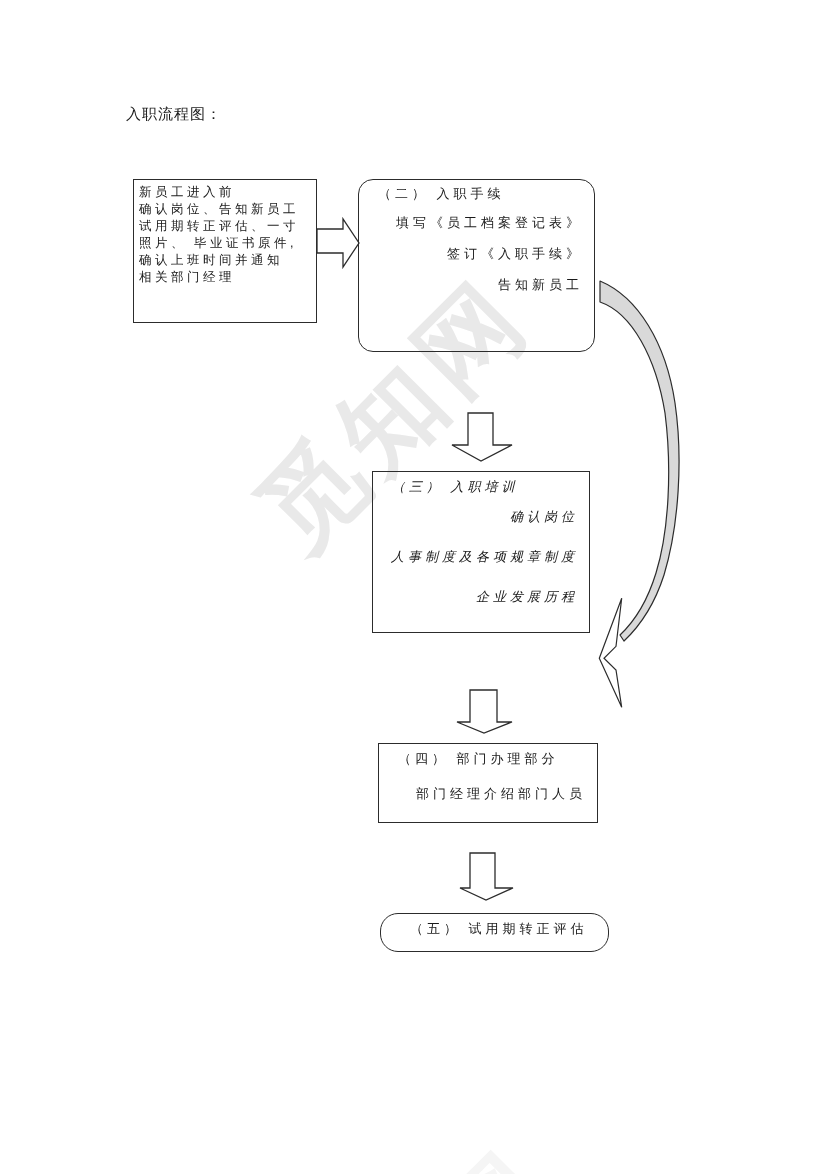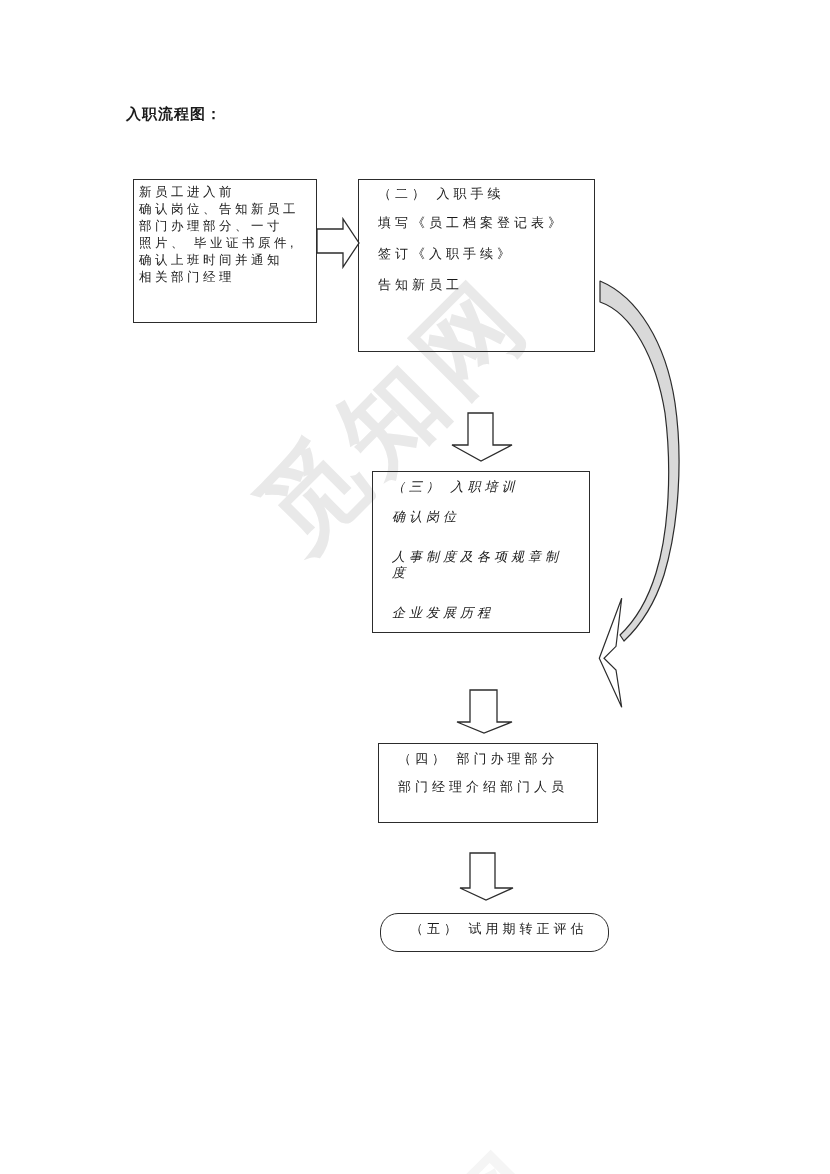--- a/index.html
+++ b/index.html
@@ -29,71 +29,71 @@
     pointer-events: none;
   }
   #watermark-main { left: 145px; top: 165px; color: #e9e9e9; }
   #watermark-bottom { left: 170px; top: 1035px; color: #f5f5f5; }
 
   #doc-title {
     position: absolute;
     left: 126px;
     top: 105px;
     font-size: 15px;
-    font-weight: bold;
+    font-weight: normal;
     letter-spacing: 1px;
     z-index: 2;
   }
   .box {
     position: absolute;
     box-sizing: border-box;
     border: 1.5px solid #2c2c2c;
     background: transparent;
     z-index: 1;
     font-size: 13px;
     letter-spacing: 4px;
     line-height: 16px;
     color: #1a1a1a;
   }
   .box .title { margin: 0 0 0 12px; }
-  .box p { margin: 12px; white-space: pre-line; }
+  .box p { margin: 4px; white-space: pre-line; text-align: right; }
 
   #box-step1 {
     left: 133px; top: 179px; width: 184px; height: 144px;
     padding: 4px 5px;
     font-size: 12.5px;
     letter-spacing: 3.5px;
     line-height: 17px;
   }
-  #box-step2 { left: 358px; top: 179px; width: 237px; height: 173px; padding: 6px 7px 0; }
+  #box-step2 { left: 358px; top: 179px; width: 237px; height: 173px; padding: 6px 7px 0; border-radius: 15px; }
   #box-step2 .title { margin-bottom: 13px; }
   #box-step2 p { margin-bottom: 15px; }
   #box-step3 { left: 372px; top: 471px; width: 218px; height: 162px; padding: 7px 7px 0; font-style: italic; }
   #box-step3 .title { margin-bottom: 14px; }
   #box-step3 p { margin-bottom: 24px; }
   #box-step4 { left: 378px; top: 743px; width: 220px; height: 80px; padding: 7px 7px 0; }
-  #box-step4 .title { margin-bottom: 9px; }
+  #box-step4 .title { margin-bottom: 19px; }
   #box-step5 { left: 380px; top: 913px; width: 229px; height: 39px; padding: 7px 17px 0; border-radius: 18px; }
 
   .shape { position: absolute; z-index: 1; }
 </style>
 </head>
 <body>
 
 <div id="page">
 
   <div class="watermark" id="watermark-main">觅知网</div>
   <div class="watermark" id="watermark-bottom">觅知网</div>
 
   <div id="doc-title">入职流程图：</div>
 
   <div class="box" id="box-step1">
     <div>新员工进入前</div>
     <div>确认岗位、告知新员工</div>
-    <div>部门办理部分、一寸</div>
+    <div>试用期转正评估、一寸</div>
     <div>照片、 毕业证书原件,</div>
     <div>确认上班时间并通知</div>
     <div>相关部门经理</div>
   </div>
 
   <svg class="shape" style="left:316px; top:216px;" width="46" height="54" viewBox="0 0 46 54">
     <path d="M1,13 L27,13 L27,3 L43,27 L27,51 L27,37 L1,37 Z" fill="#ffffff" stroke="#2c2c2c" stroke-width="1.3" stroke-linejoin="miter"></path>
   </svg>
 
   <div class="box" id="box-step2">

